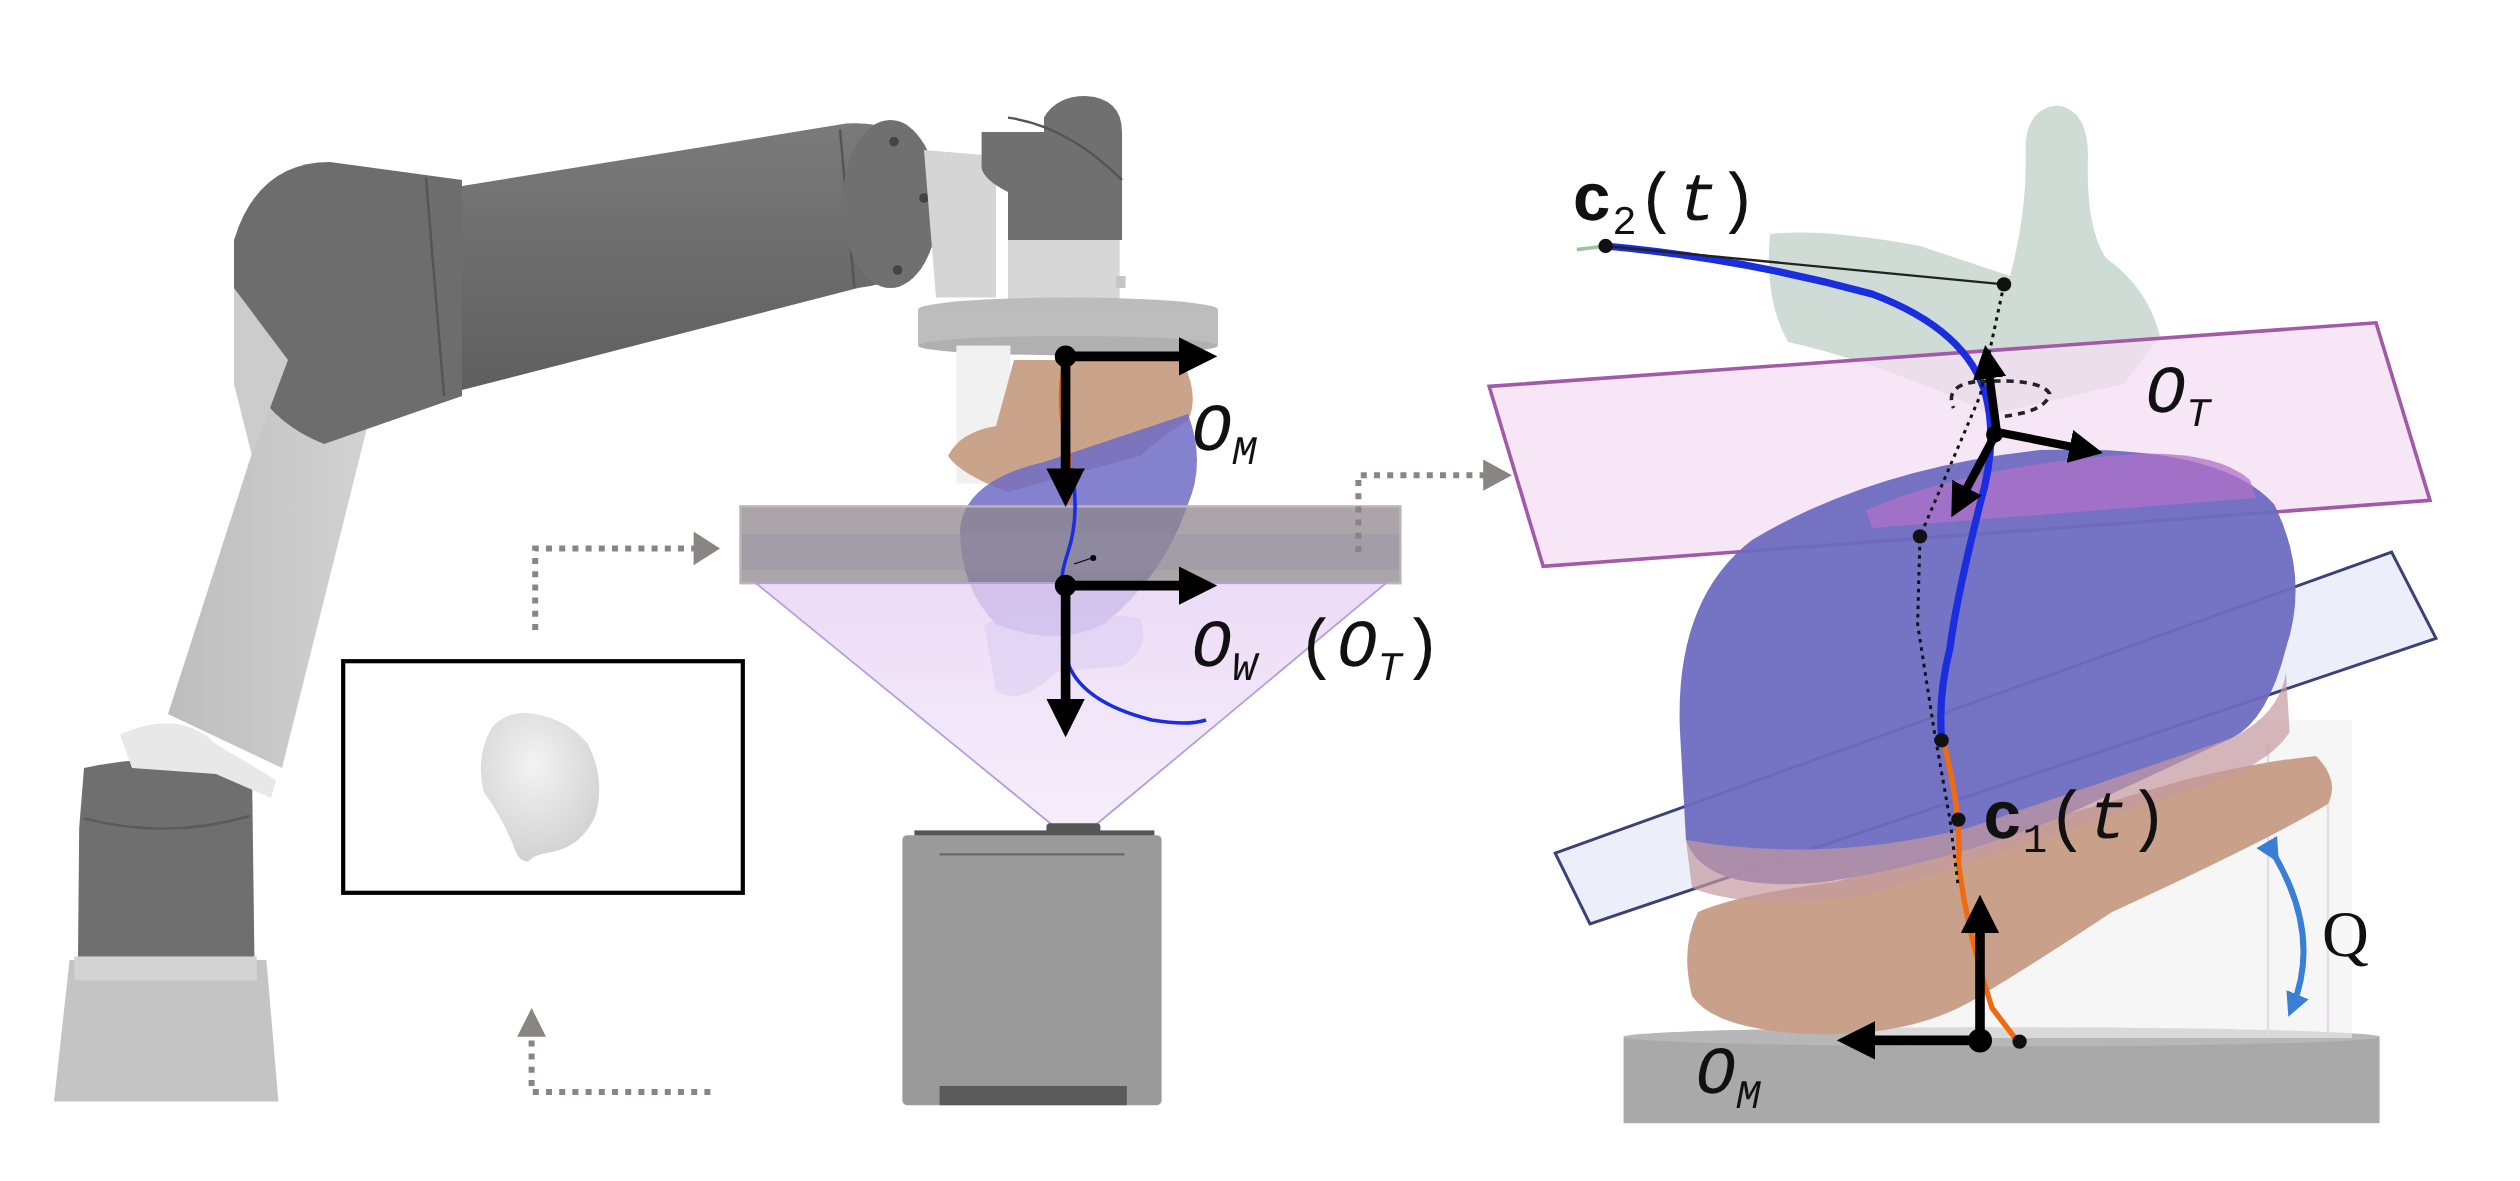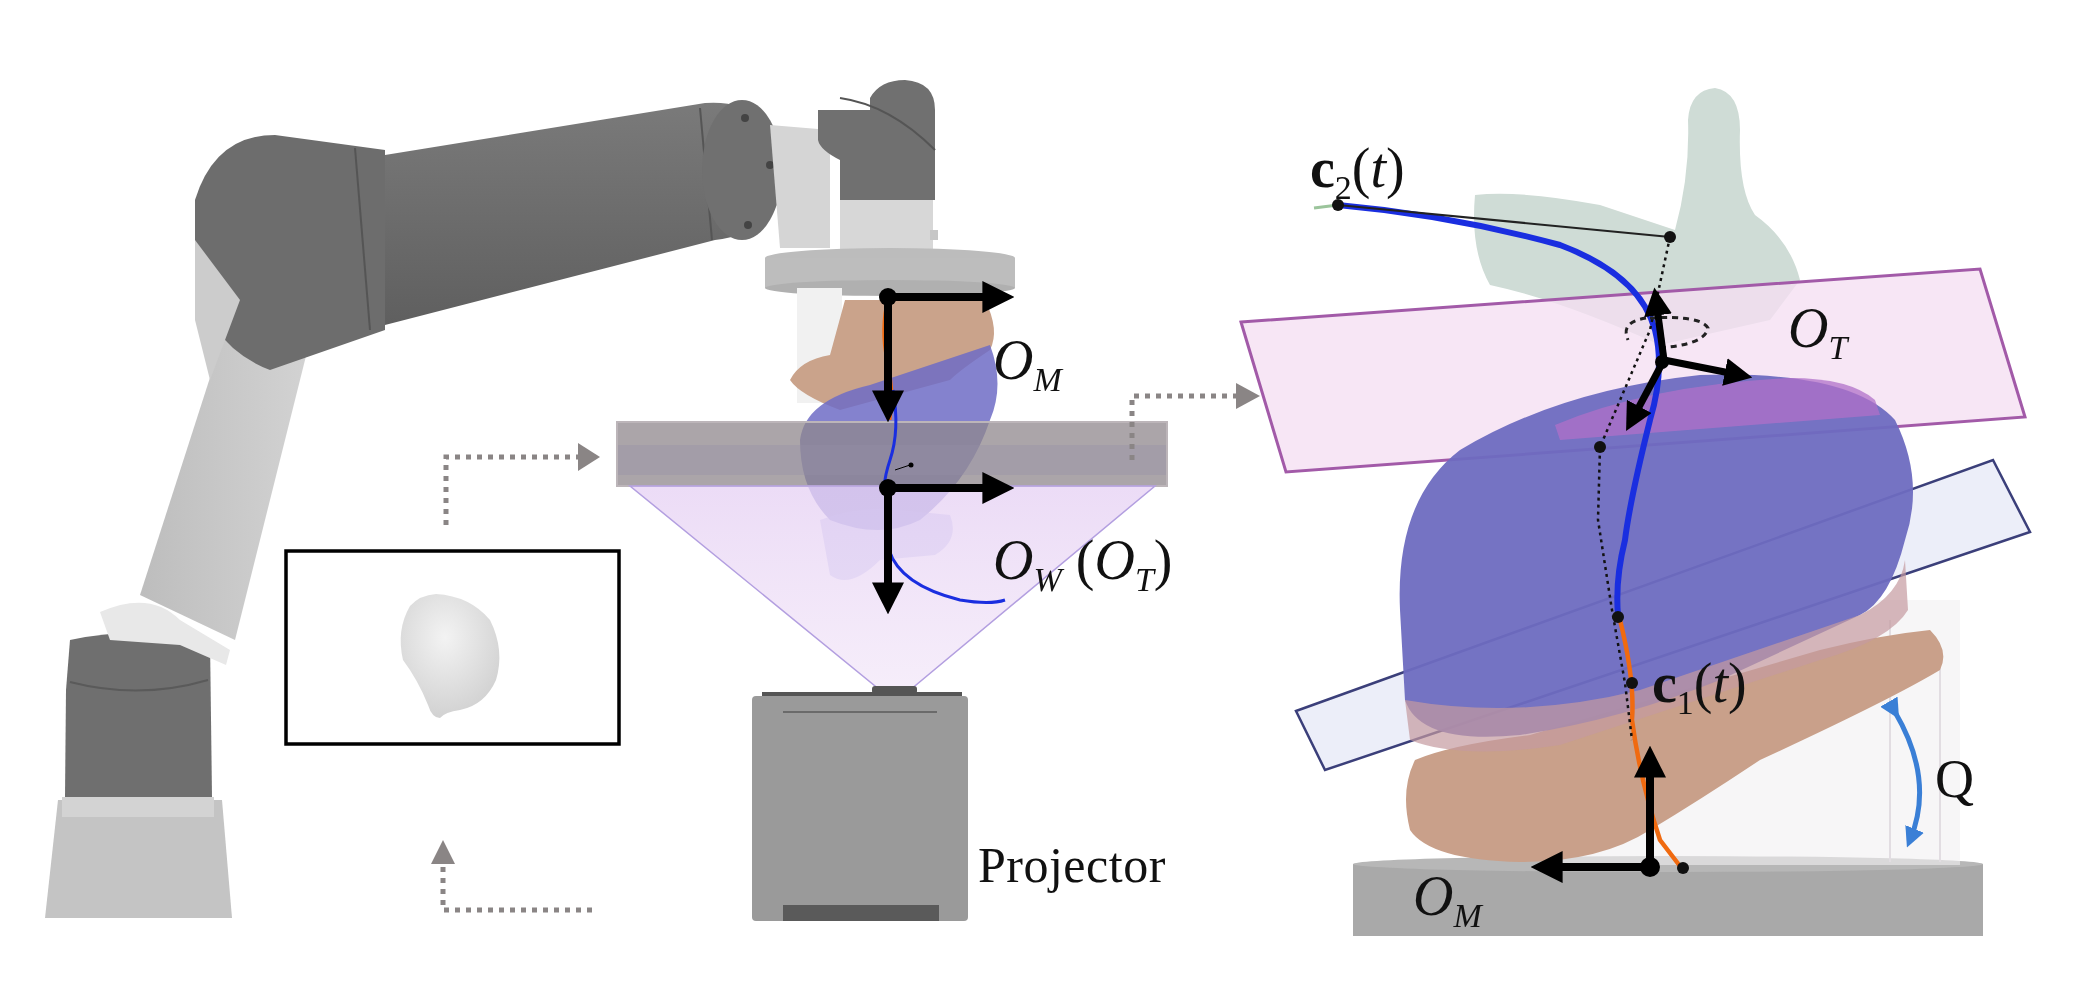--- a/index.html
+++ b/index.html
@@ -6,21 +6,21 @@
     body { width: 2100px; height: 984px; overflow: hidden; position: relative; }
     #stage { position: absolute; left: 0; top: 0; width: 2100px; height: 984px; }
     .lbl {
       position: absolute;
       font-family: "DejaVu Serif", "Liberation Serif", serif;
       color: #111111;
       white-space: nowrap;
       line-height: 1;
     }
     .lbl-roman { font-family: "Liberation Serif", "DejaVu Serif", serif; font-size: 50px; letter-spacing: 0.5px; }
-    .math { font-family: Liberation Serif, serif; font-style: italic; font-size: 56px; }
+    .math { font-family: Liberation Mono, monospace; font-style: italic; font-size: 56px; }
     .math sub { font-size: 34px; vertical-align: -12px; font-style: italic; }
     .math .bold { font-weight: bold; font-style: normal; }
     .math .subn { font-style: normal; font-size: 34px; vertical-align: -12px; }
     .paren { font-style: normal; font-size: 56px; }
   </style>
 </head>
 <body>
 
 <div id="stage">
 <svg width="2100" height="984" viewBox="0 0 2100 984" xmlns="http://www.w3.org/2000/svg">
@@ -182,26 +182,25 @@
   <g>
     <line x1="1650" y1="867" x2="1650" y2="760" stroke="#000" stroke-width="8" marker-end="url(#arrBlack)"></line>
     <line x1="1650" y1="867" x2="1545" y2="867" stroke="#000" stroke-width="8" marker-end="url(#arrBlack)"></line>
     <circle cx="1650" cy="867" r="10" fill="#000"></circle>
   </g>
 
   <path d="M1895,712 Q1935,780 1910,840" stroke="#3a7fd6" stroke-width="5" fill="none" marker-start="url(#arrBlue)" marker-end="url(#arrBlue)"></path>
 </svg>
 
 
-<div class="lbl lbl-roman" style="left:978px; top:840px;">Projector</div>
 
 <div class="lbl math" style="left:993px; top:332px;">
   <span>O</span><sub>M</sub>
 </div>
-<div class="lbl math" style="left:993px; top:512px;margin-top:20px;">
+<div class="lbl math" style="left:993px; top:512px;">
   <span>O</span><sub>W</sub><span class="paren"> (</span><span>O</span><sub>T</sub><span class="paren">)</span>
 </div>
 
 <div class="lbl math" style="left:1310px; top:140px;">
   <span class="bold">c</span><span class="subn">2</span><span class="paren">(</span><span>t</span><span class="paren">)</span>
 </div>
 <div class="lbl math" style="left:1652px; top:655px;">
   <span class="bold">c</span><span class="subn">1</span><span class="paren">(</span><span>t</span><span class="paren">)</span>
 </div>
 <div class="lbl math" style="left:1788px; top:300px;">

